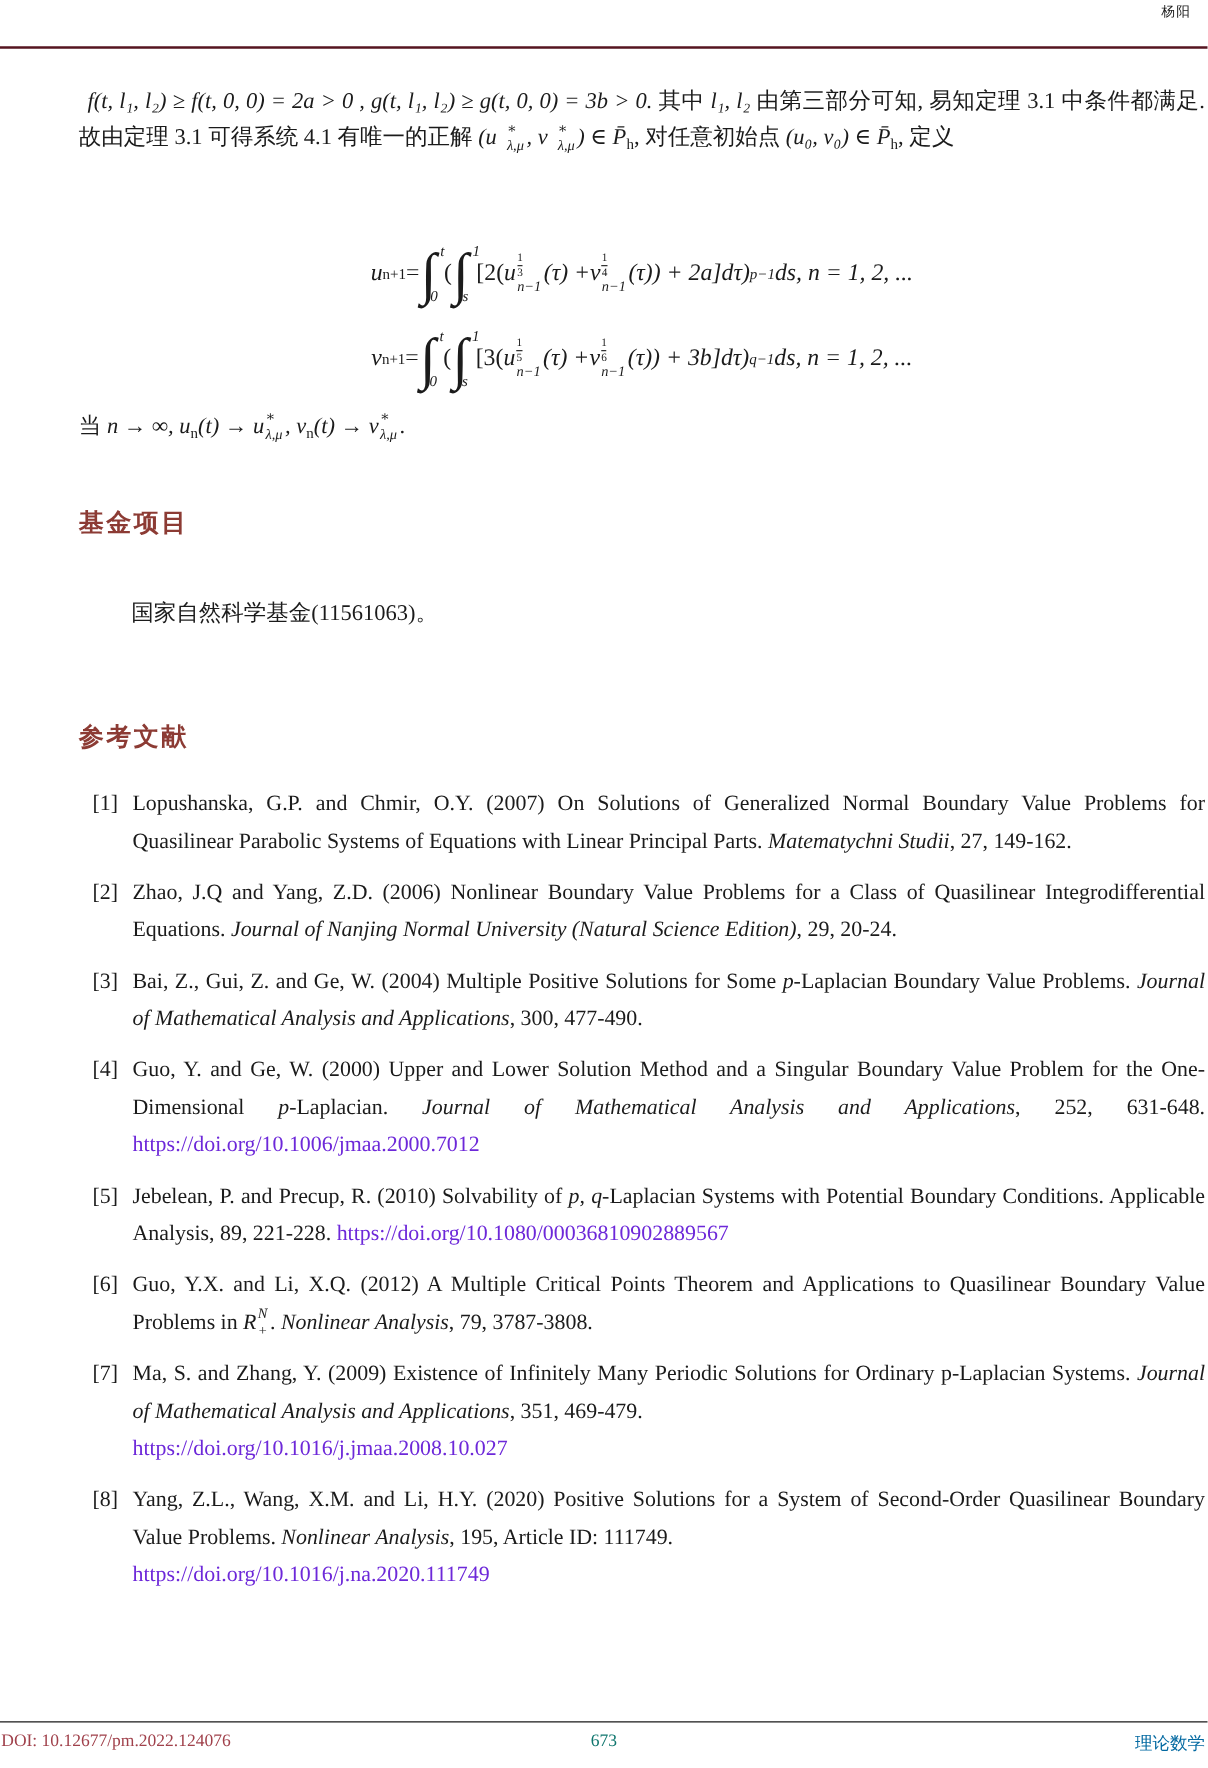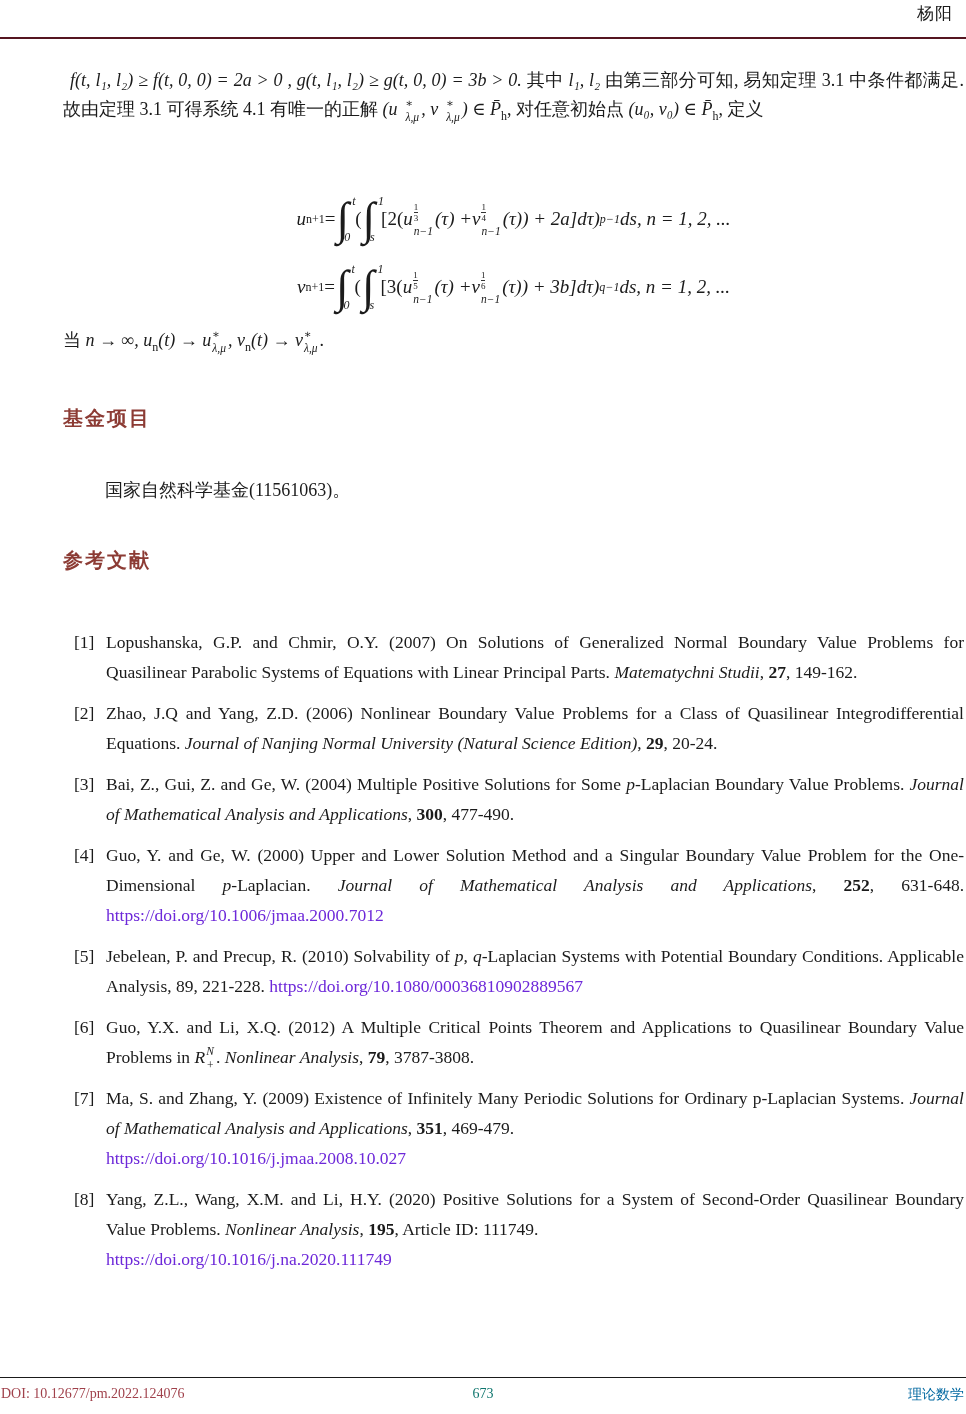--- a/index.html
+++ b/index.html
@@ -7,21 +7,21 @@
     width:966px;height:1414px;
     background:#ffffff;
     font-family:"Liberation Serif","DejaVu Serif",serif;
     color:#1b1b1b;
     position:relative;
     overflow:hidden;
   }
   .page{position:absolute;inset:0;}
 
   
-  .running-head{position:absolute;top:2px;right:13px;font-size:17px;letter-spacing:1px;}
+  .running-head{position:absolute;top:2px;right:13px;font-size:11px;letter-spacing:1px;}
   .head-rule{position:absolute;top:37px;left:0;width:966px;height:2px;background:#551520;}
 
   
   .para{
     position:absolute;top:66px;left:63px;width:901px;
     font-size:18px;line-height:29px;text-align:justify;text-indent:7px;
   }
 
   
   .eq{
@@ -29,21 +29,21 @@
     display:flex;justify-content:center;align-items:center;
     font-size:19px;white-space:nowrap;
   }
   #eq1{top:188px;height:62px;}
   #eq2{top:256px;height:62px;}
   .limit-line{position:absolute;top:328px;left:63px;width:901px;font-size:18px;}
 
   .tok-rm{font-style:normal;}
   .tok-it{font-style:italic;}
   .tok-cn{font-style:normal;}
-  .tok-b{font-weight:700;}
+  .tok-b{font-weight:400;}
   .tok-link{color:#6d28d9;}
 
   sub.tok-sub{font-size:12px;}
   sup.tok-sup{font-size:12px;font-style:italic;}
 
   .integral{display:inline-flex;align-items:center;margin:0 1px;}
   .int-glyph{font-size:46px;line-height:0.9;font-style:normal;}
   .int-limits{
     display:inline-flex;flex-direction:column;justify-content:space-between;
     height:48px;font-size:12px;font-style:italic;line-height:1;
@@ -61,21 +61,21 @@
   .frac{display:inline-flex;flex-direction:column;align-items:center;font-size:9px;line-height:1.05;font-style:normal;}
   .frac .den{border-top:1px solid #333;padding-top:1px;}
 
   
   .sec-heading{
     position:absolute;left:63px;
     font-family:"Liberation Sans","DejaVu Sans",sans-serif;
     font-weight:700;font-size:20px;color:#8c3b34;letter-spacing:2px;
   }
   #fund-heading{top:405px;}
-  #ref-heading{top:547px;text-align:right;}
+  #ref-heading{top:576px;text-align:right;}
   .fund-text{position:absolute;top:478px;left:105px;font-size:18px;}
 
   
   .refs{
     position:absolute;top:627px;left:63px;width:901px;
     font-size:17.5px;line-height:30px;
   }
   .ref{position:relative;padding-left:43px;margin-bottom:11px;text-align:justify;}
   .ref-num{position:absolute;left:11px;top:0;}
 

